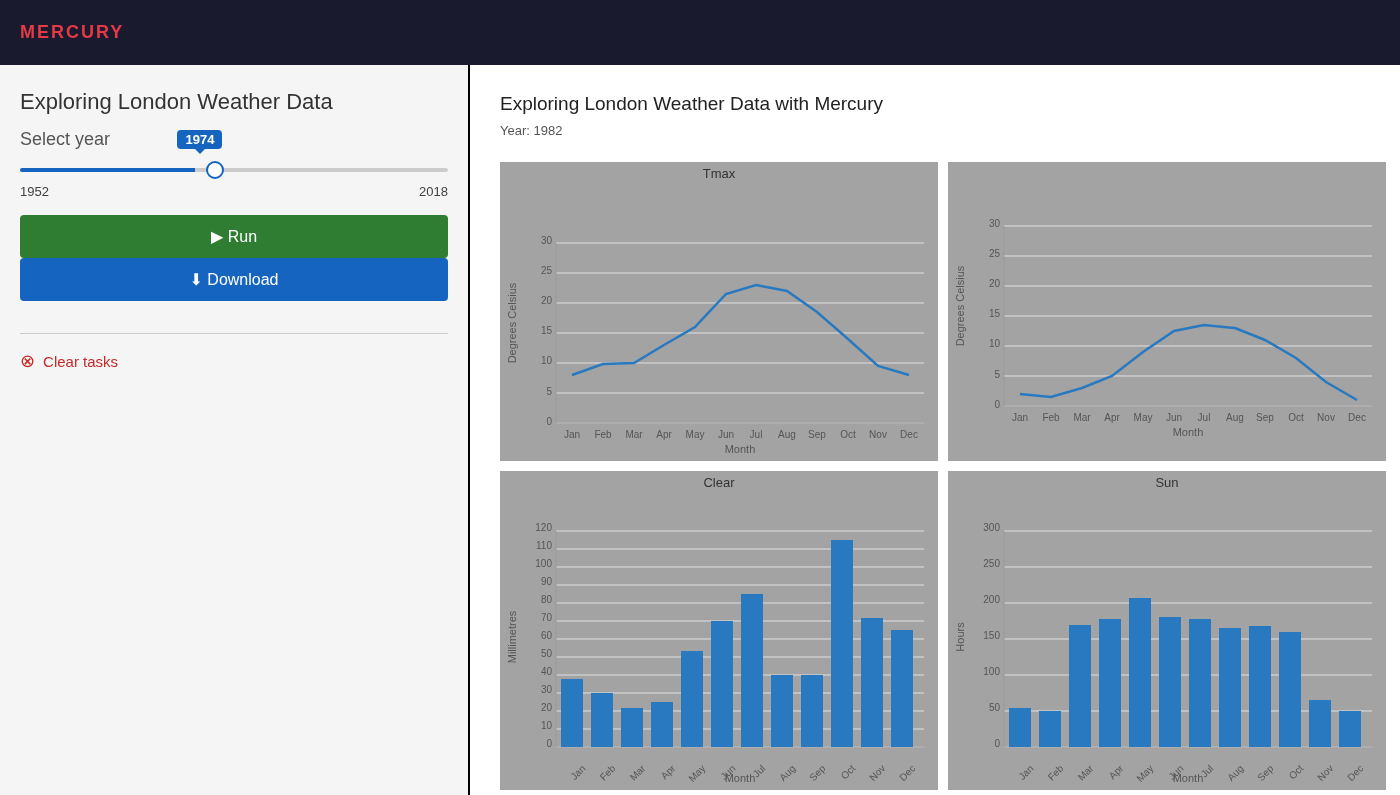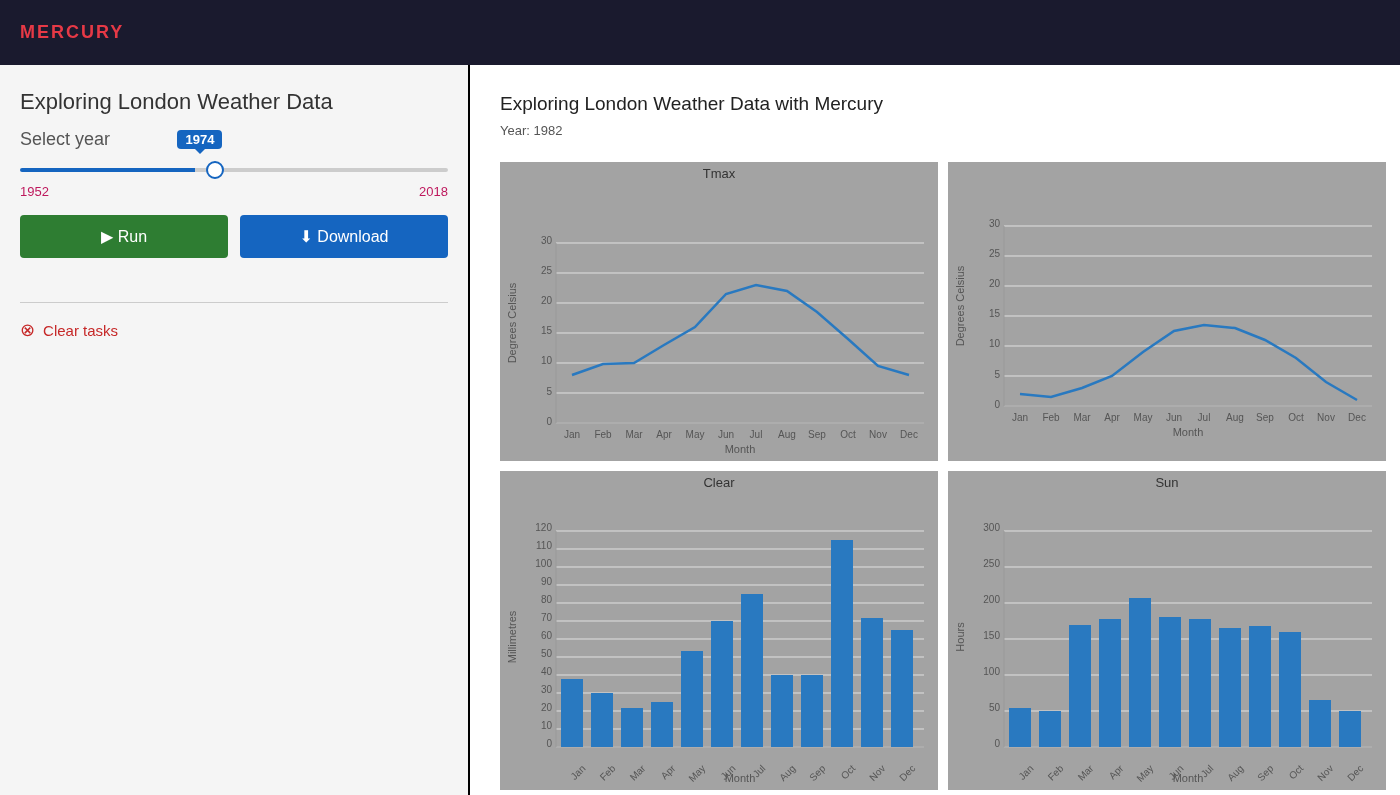--- a/index.html
+++ b/index.html
@@ -104,29 +104,29 @@
       background: white;
       border: 2px solid #1565c0;
       margin-top: -7px;
       cursor: pointer;
     }
 
     .slider-range {
       display: flex;
       justify-content: space-between;
       font-size: 13px;
-      color: #be185d;
+      color: #404040;
       margin-top: 4px;
       margin-bottom: 16px;
     }
 
     .btn-row {
       display: flex;
-      gap: 12px;
-      margin-bottom: 36px;
+      margin-bottom: 24px;
+      flex-direction: column;
     }
 
     .btn-run {
       flex: 1;
       background: #2e7d32;
       color: white;
       border: none;
       padding: 12px 0;
       font-size: 16px;
       border-radius: 4px;

